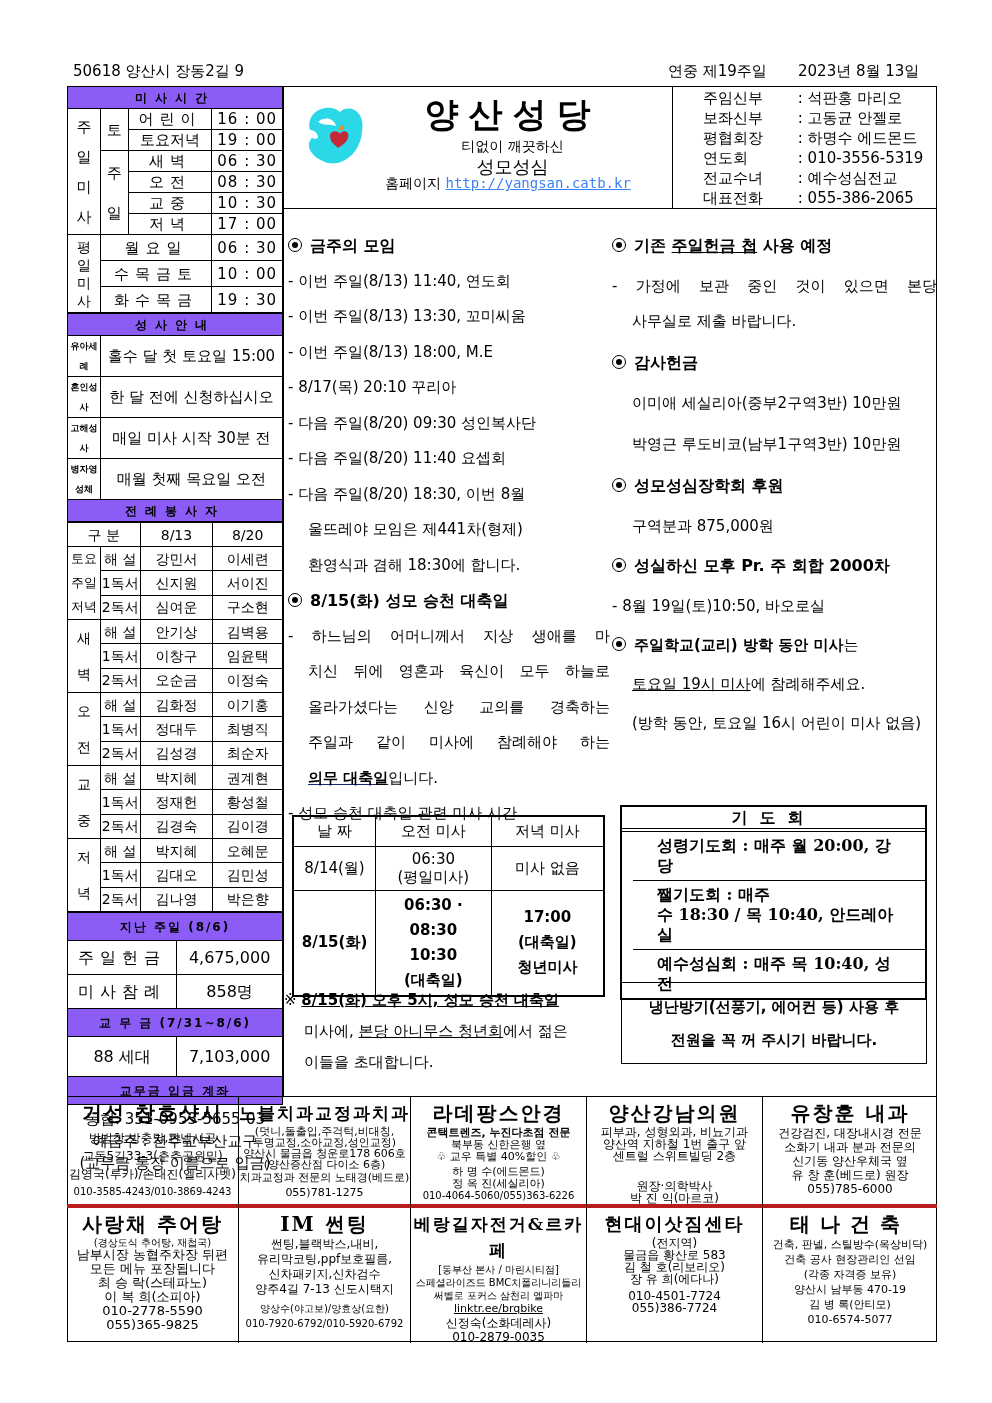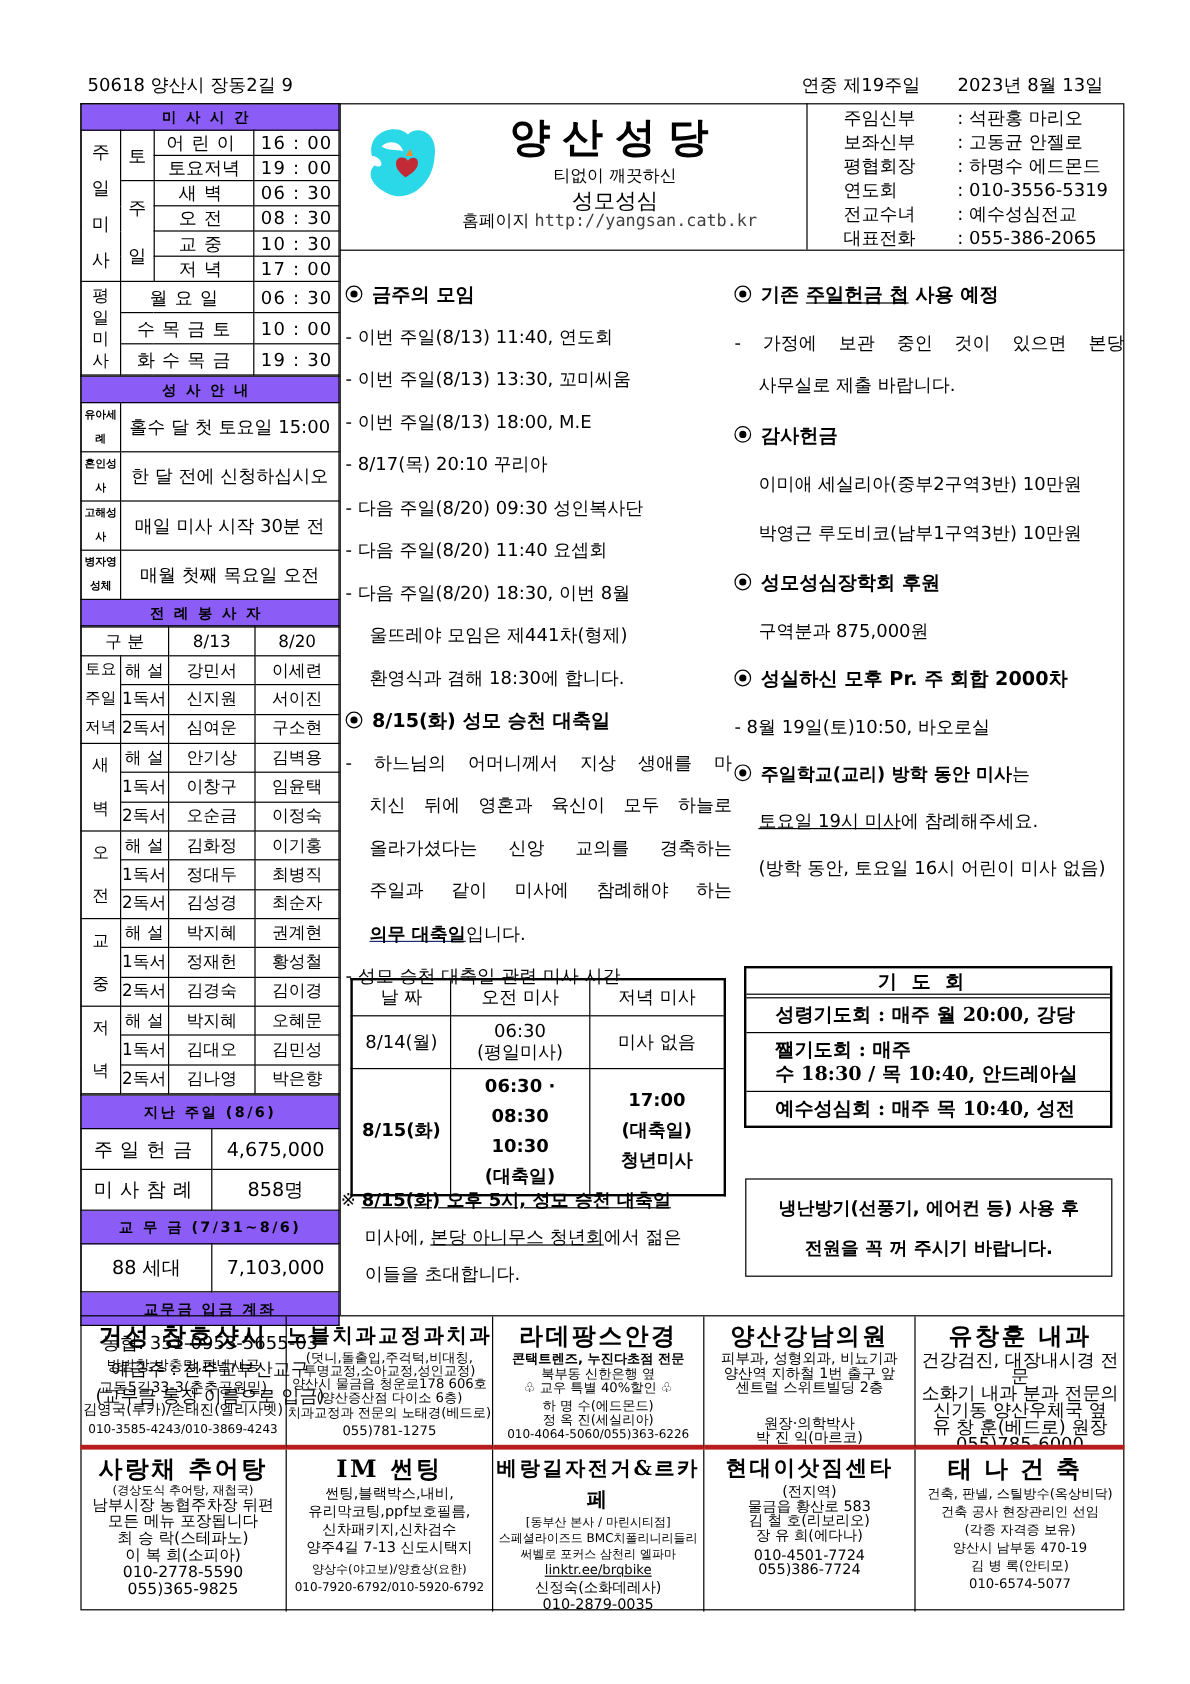--- a/index.html
+++ b/index.html
@@ -20,42 +20,42 @@
   .ministaff td { height: 24px; font-size: 14px; }
   .fin td { height: 34px; font-size: 16px; }
   .fin td.hdr { height: 28px; }
   .acct { font-size: 15px; text-align: center; line-height: 22px; padding-top: 3px; }
   
   .logo { left: 300px; top: 100px; width: 70px; height: 70px; }
   .title { left: 420px; top: 92px; width: 185px; text-align: center; font-size: 34px; font-weight: bold; letter-spacing: 10px; }
   .sub1 { left: 420px; top: 138px; width: 185px; text-align: center; font-size: 14px; }
   .sub2 { left: 420px; top: 155px; width: 185px; text-align: center; font-size: 18px; }
   .hp { left: 385px; top: 175px; font-size: 14px; }
-  .hp a { color: #404040; font-family: "DejaVu Sans Mono", monospace; }
+  .hp a { color: #3b82f6; font-family: "DejaVu Sans Mono", monospace; text-decoration: underline; }
   .staff { left: 672px; top: 86px; width: 265px; height: 122px; border-left: 1.5px solid #000; padding: 2px 0 0 30px; font-size: 15px; line-height: 20px; }
   .staff div { white-space: nowrap; }
   .staff .k { display: inline-block; width: 90px; text-align: justify; text-align-last: justify; }
   .hrule { left: 283px; top: 208px; width: 654px; border-top: 1.5px solid #000; }
   .vrule { left: 283px; top: 86px; height: 1010px; border-left: 1.5px solid #000; }
   
   .mcol { left: 288px; top: 228px; width: 322px; font-size: 15px; line-height: 35.5px; }
   .bullet { display: inline-block; width: 14px; height: 14px; border: 1.5px solid #000; border-radius: 50%; position: relative; vertical-align: -1px; margin-right: 8px; }
   .bullet::after { content: ""; position: absolute; left: 2.5px; top: 2.5px; width: 6px; height: 6px; background: #000; border-radius: 50%; }
   .hd { font-weight: bold; font-size: 16px; }
   .ind { padding-left: 20px; }
   .u { text-decoration: underline; }
   .just { text-align: justify; text-align-last: justify; }
   .mt { left: 292px; top: 815px; width: 313px; border: 2px solid #000; font-size: 15px; }
   .mt td { border: 1px solid #000; text-align: center; padding: 2px; }
   .note { left: 284px; top: 985px; width: 330px; font-size: 15px; line-height: 31px; }
   
   .rcol { left: 612px; top: 228px; width: 325px; font-size: 15px; line-height: 35px; }
   .prayer { left: 620px; top: 805px; width: 307px; border: 2px solid #000; font-size: 16px; font-family: "DejaVu Serif", serif; font-weight: bold; }
   .prayer .ph { text-align: center; border-bottom: 4px double #000; height: 25px; line-height: 22px; letter-spacing: 12px; }
-  .prayer .pr { padding: 4px 24px; border-bottom: 1px solid #000; line-height: 20px; }
+  .prayer .pr { padding: 4px 24px; border-bottom: 1px solid #000; line-height: 20px; margin-left: 11px; }
   .prayer .pr:last-child { border-bottom: 0; }
   .notice { left: 621px; top: 982px; width: 306px; height: 82px; border: 1px solid #000; text-align: center; font-size: 15px; font-weight: bold; line-height: 33px; padding-top: 8px; }
   
   .ads { left: 67px; top: 1096px; width: 870px; height: 246px; border-top: 1.5px solid #000; display: grid; grid-template-columns: 172px 172px 176px 176px 174px; grid-template-rows: 111px 135px; }
   .ad { border-right: 1px solid #000; border-bottom: 4px solid #b91c1c; text-align: center; font-size: 12px; line-height: 13px; overflow: hidden; padding-top: 3px; }
   .ad:nth-child(5n) { border-right: 0; }
   .ad:nth-child(n+6) { border-bottom: 0; }
   .ad .an { font-size: 20px; font-family: "DejaVu Serif", serif; font-weight: bold; line-height: 26px; letter-spacing: 2px; }
   .ad .ab { font-weight: bold; }
   .ad .al { text-decoration: underline; }
@@ -440,21 +440,21 @@
         <div>피부과, 성형외과, 비뇨기과</div>
         <div>양산역 지하철 1번 출구 앞</div>
         <div>센트럴 스위트빌딩 2층</div>
         <div style="margin-top:18px">원장·의학박사</div>
         <div>박 진 익(마르코)</div>
         <div>055)367-5885</div>
       </div>
   </div>
   <div class="ad">
     <div class="an">유창훈 내과</div>
-    <div style="font-size:15px;line-height:14px">
+    <div style="font-size:12px;line-height:14px">
         <div>건강검진, 대장내시경 전문</div>
         <div>소화기 내과 분과 전문의</div>
         <div>신기동 양산우체국 옆</div>
         <div>유 창 훈(베드로) 원장</div>
         <div>055)785-6000</div>
       </div>
   </div>
   <div class="ad">
     <div class="an">사랑채 추어탕</div>
     <div style="font-size:10px;line-height:11px">(경상도식 추어탕, 재첩국)</div>

